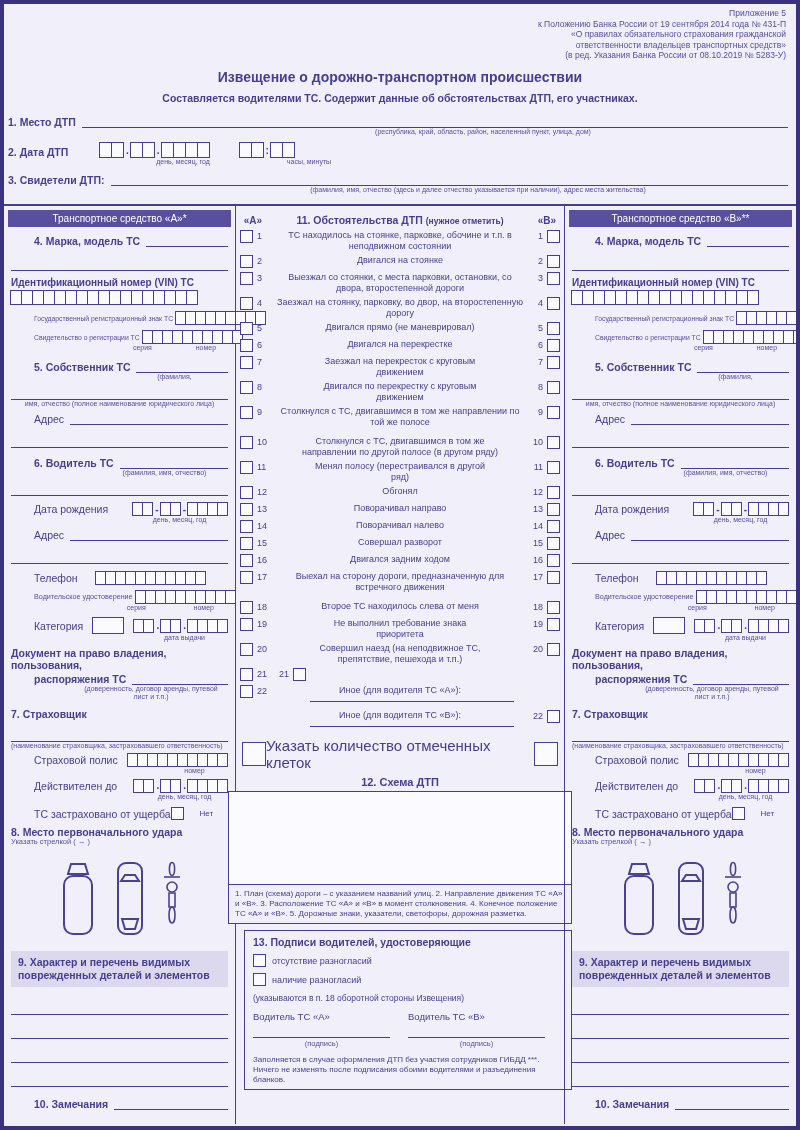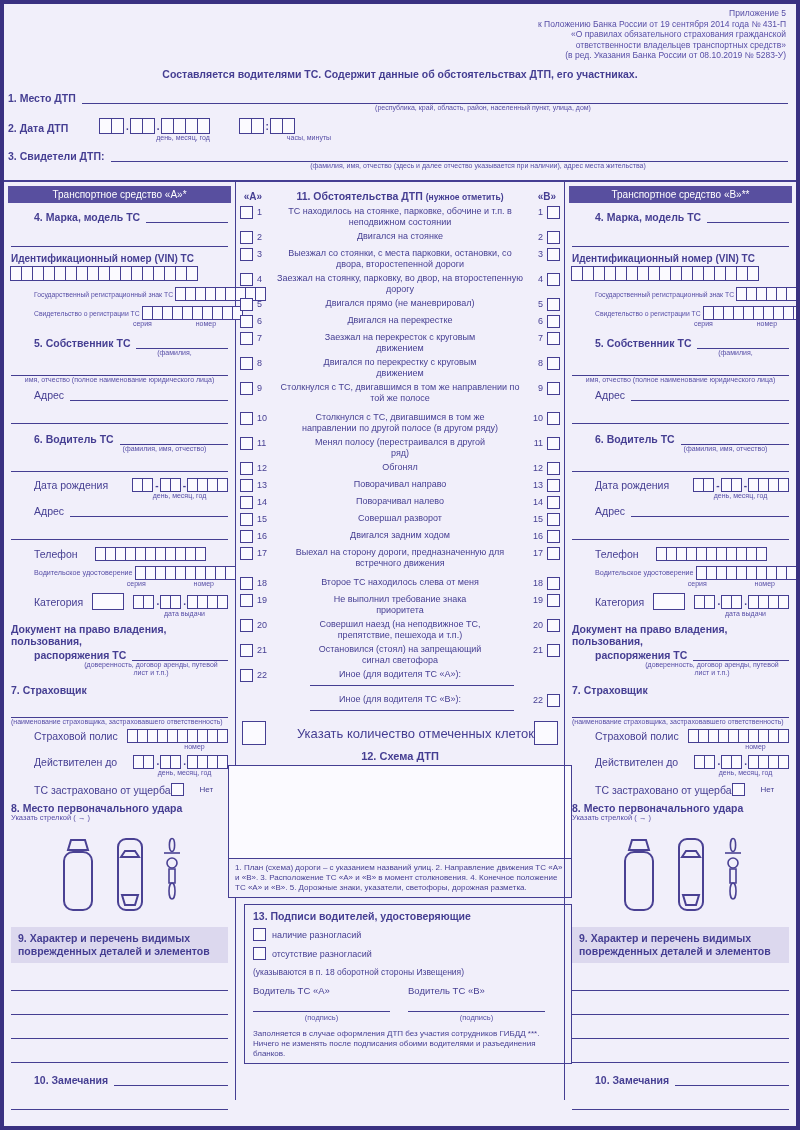--- a/index.html
+++ b/index.html
@@ -55,21 +55,21 @@
   .chead .ctn{font-weight:bold;font-size:8.5px;}
   .ci{display:flex;align-items:flex-start;margin-top:4px;}
   .ci .num{width:16px;font-size:9px;padding-top:1px;flex:none;}
   .ci .numl{text-align:left;margin-left:4px;}
   .ci .numr{text-align:right;margin-right:4px;}
   .ci .ctext{flex:1;text-align:center;font-size:9px;line-height:10.5px;padding:0 2px;}
   .ci.gap{margin-top:9px;}
   .iline{border-bottom:1.2px solid var(--ink);height:4px;margin:0 46px 4px 70px;}
   .bigbox{width:24px;height:24px;border:1.4px solid var(--ink);background:var(--white);flex:none;}
   .countrow{display:flex;align-items:center;margin:6px 2px 0 2px;}
-  .countrow .ctext{flex:1;text-align:right;font-size:13px;}
+  .countrow .ctext{flex:1;text-align:left;font-size:15px;}
   .schemetitle{text-align:center;font-weight:bold;font-size:11px;margin:5px 0 3px 0;}
   .schemebox{border:1.8px solid var(--ink);background:var(--white);height:94px;margin:0 -12px;}
   .schemenote{border:1.4px solid var(--ink);border-top:none;background:var(--pg);font-size:8px;line-height:10px;padding:4px 6px;margin:0 -12px;color:var(--ink);}
   .sigbox{border:1.4px solid var(--ink);margin:6px -12px 0 4px;padding:5px 8px 4px 8px;}
   .sigbox .t{font-weight:bold;font-size:10.5px;}
   .sigbox .opt{display:flex;align-items:center;gap:6px;font-size:9px;margin-top:6px;}
   .sigbox .note{font-size:8.5px;margin-top:7px;}
   .twocol{display:flex;margin-top:8px;}
   .twocol .c{flex:1;font-size:9.5px;}
   .twocol .c .sl{border-bottom:1.2px solid var(--ink);height:16px;margin-right:18px;}
@@ -83,20 +83,21 @@
 <div class="sheet">
 
   <div class="hdr">
     <div>Приложение 5</div>
     <div>к Положению Банка России от 19 сентября 2014 года № 431-П</div>
     <div>«О правилах обязательного страхования гражданской</div>
     <div>ответственности владельцев транспортных средств»</div>
     <div>(в ред. Указания Банка России от 08.10.2019 № 5283-У)</div>
   </div>
 
+  <div class="title">Извещение о дорожно-транспортном происшествии</div>
   <div class="subtitle">Составляется водителями ТС. Содержит данные об обстоятельствах ДТП, его участниках.</div>
 
   <div class="topfields">
     <div class="trow">
       <span class="lbl">1. Место ДТП</span>
       <span class="wline"></span>
     </div>
     <div class="hint" style="margin-left:170px;">(республика, край, область, район, населенный пункт, улица, дом)</div>
 
     <div class="trow" style="margin-top:6px;">
@@ -588,21 +589,20 @@
       <div class="ci">
         <span class="chk"></span>
           <span class="num numl">20</span>
         <span class="ctext" style="max-width:210px;margin:0 auto;">Совершил наезд (на неподвижное ТС, препятствие, пешехода и т.п.)</span>
         <span class="num numr">20</span>
           <span class="chk"></span>
       </div>
       <div class="ci">
         <span class="chk"></span>
           <span class="num numl">21</span>
-        <span class="ctext" style="max-width:190px;margin:0 auto;">Остановился (стоял) на запрещающий сигнал светофора</span>
         <span class="num numr">21</span>
           <span class="chk"></span>
       </div>
 
       <div class="ci">
         <span class="chk"></span>
           <span class="num numl">22</span>
         <span class="ctext">Иное (для водителя ТС «А»):</span>
         <span class="num numr"></span>
           <span style="width:13px;flex:none;"></span>
@@ -624,25 +624,25 @@
       </div>
 
       <div class="schemetitle">12. Схема ДТП</div>
       <div class="schemebox"></div>
       <div class="schemenote">1. План (схема) дороги – с указанием названий улиц. 2. Направление движения ТС «А» и «В». 3. Расположение ТС «А» и «В» в момент столкновения. 4. Конечное положение ТС «А» и «В». 5. Дорожные знаки, указатели, светофоры, дорожная разметка.</div>
 
       <div class="sigbox">
         <div class="t">13. Подписи водителей, удостоверяющие</div>
         <div class="opt">
             <span class="chk"></span>
-            <span>наличие разногласий</span>
+            <span>отсутствие разногласий</span>
           </div>
         <div class="opt">
             <span class="chk"></span>
-            <span>отсутствие разногласий</span>
+            <span>наличие разногласий</span>
           </div>
         <div class="note">(указываются в п. 18 оборотной стороны Извещения)</div>
         <div class="twocol">
           <div class="c">
             <div>Водитель ТС «А»</div>
             <div class="sl"></div>
             <div class="sh">(подпись)</div>
           </div>
           <div class="c">
             <div>Водитель ТС «В»</div>

